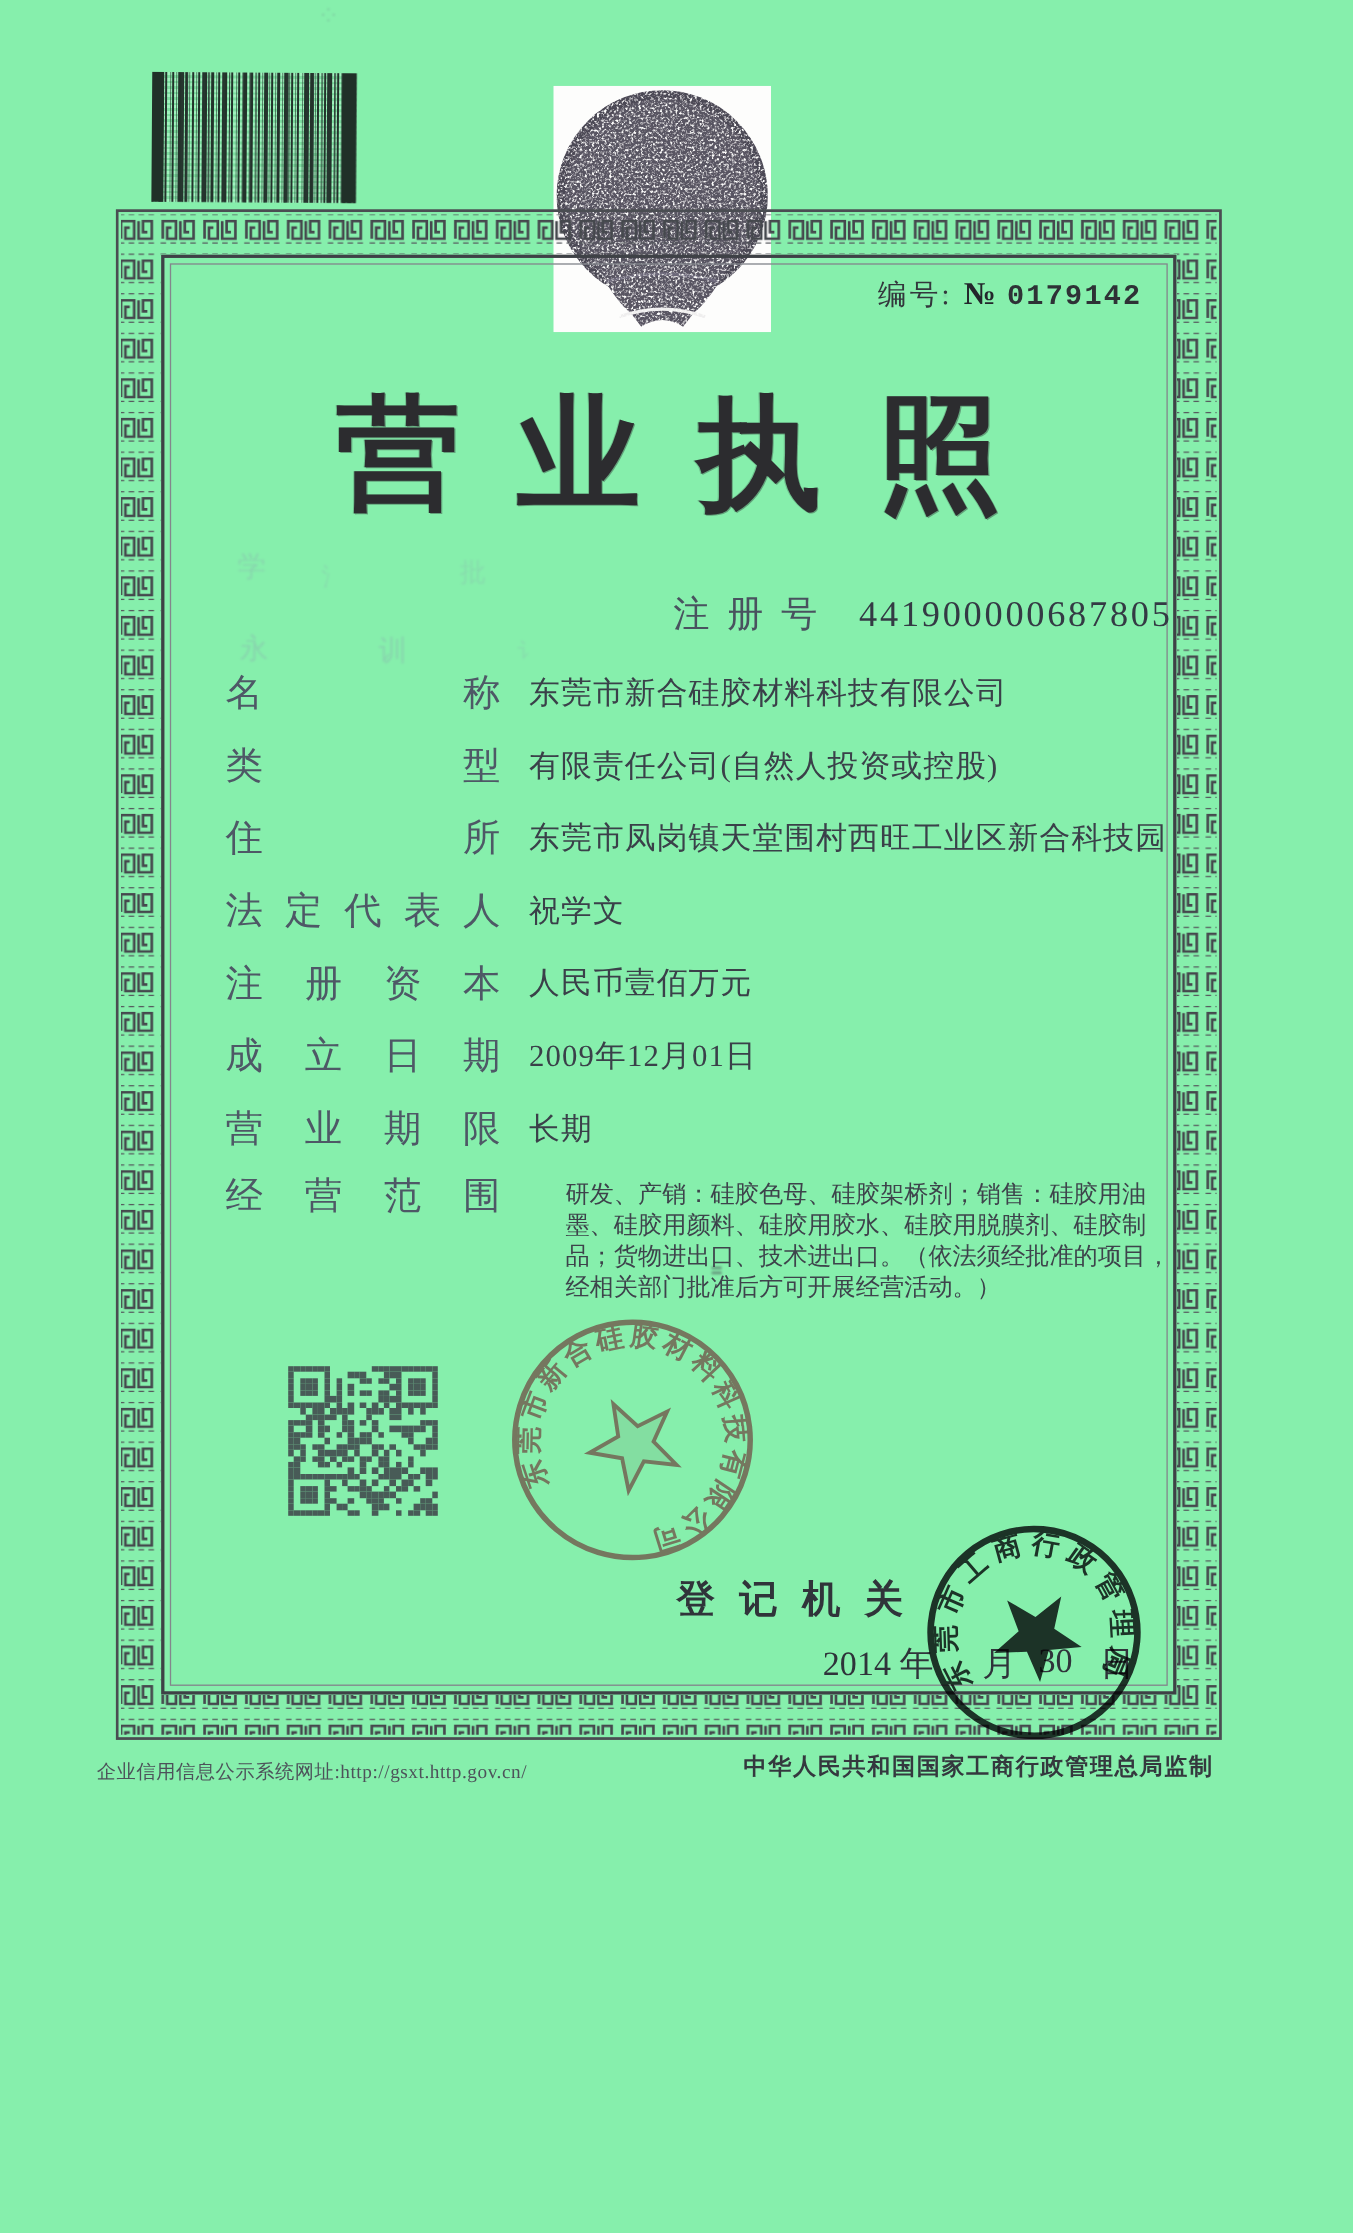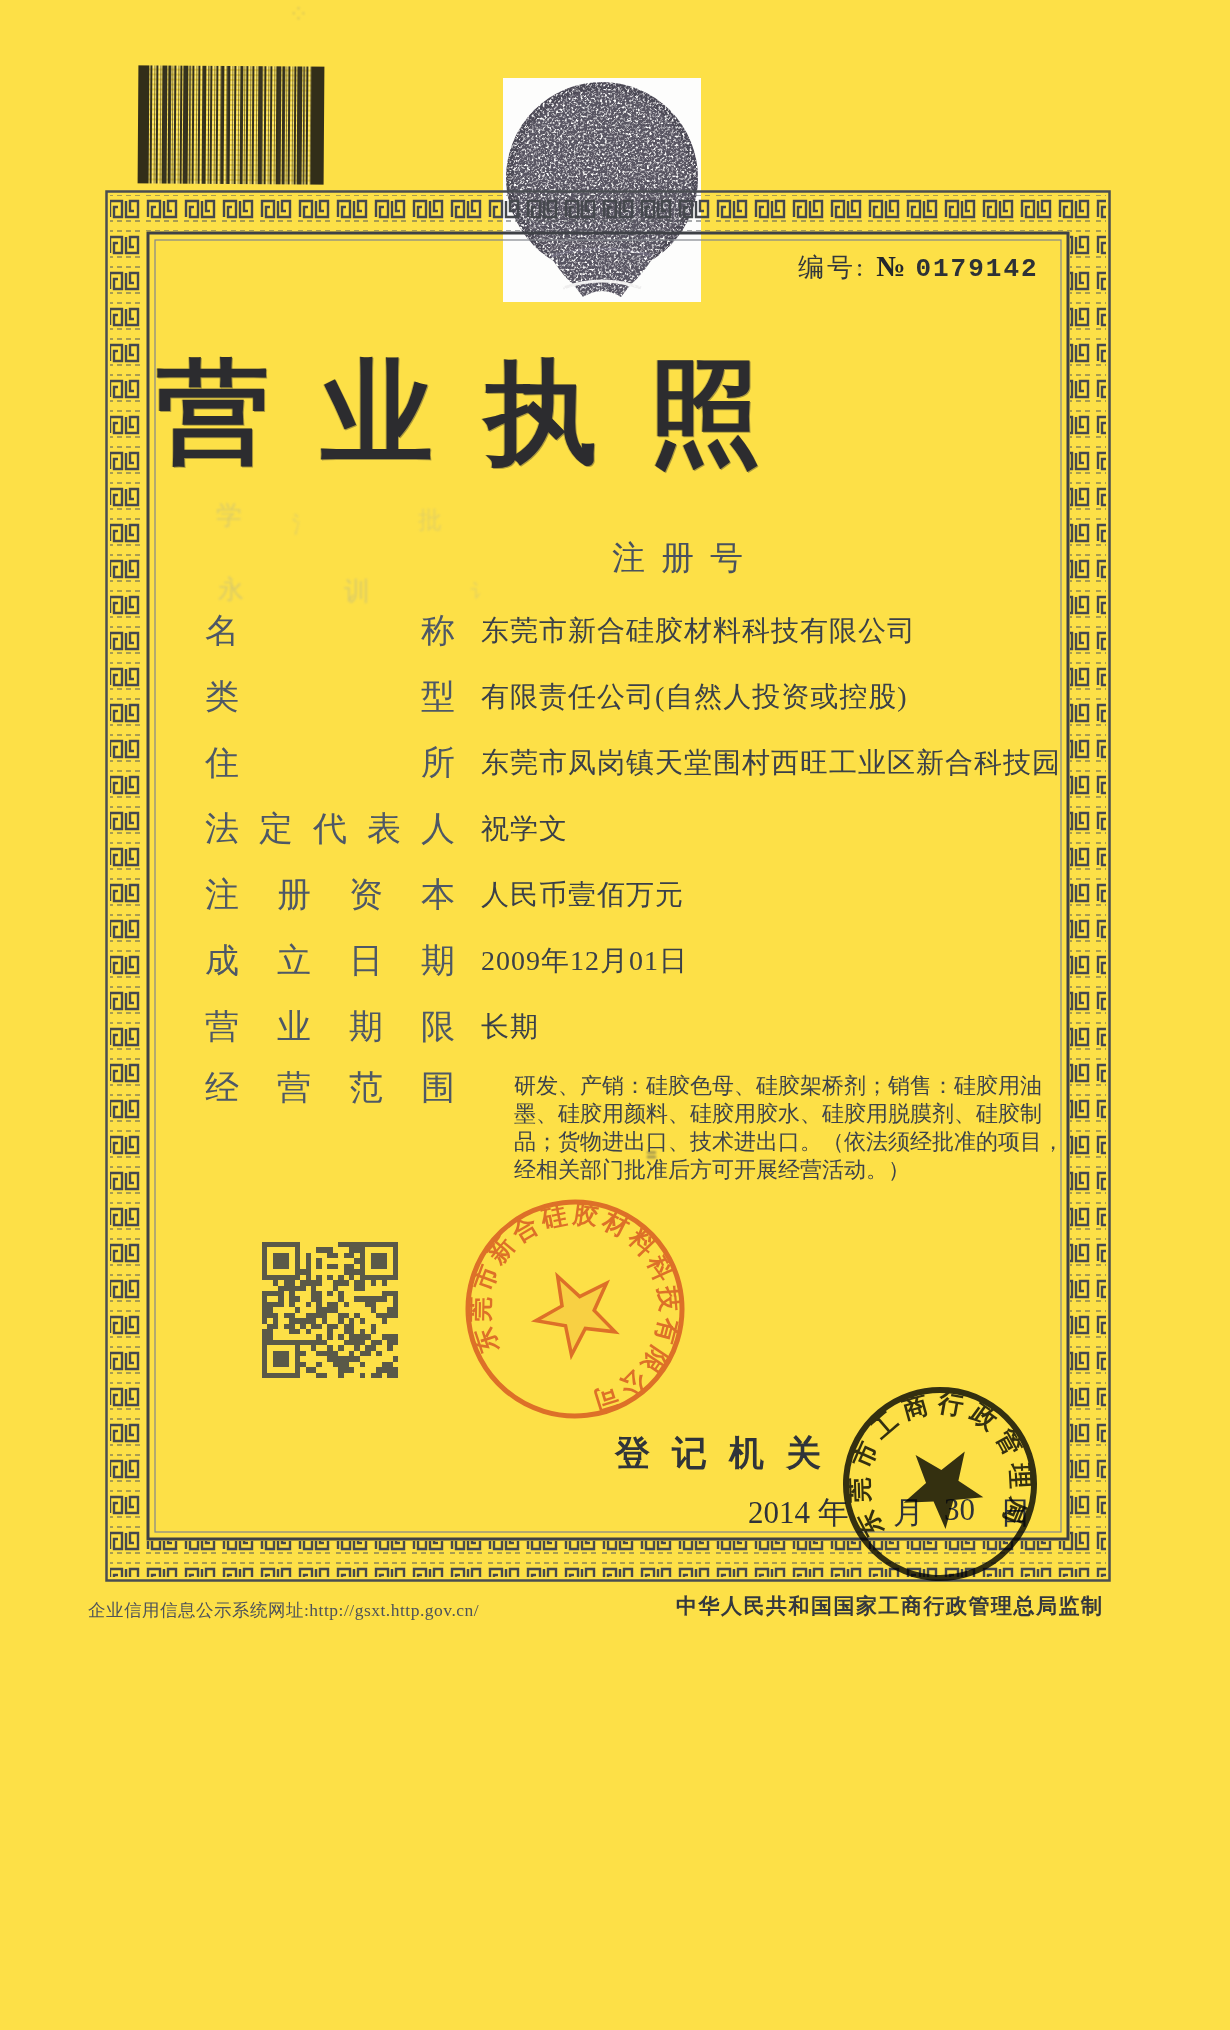--- a/index.html
+++ b/index.html
@@ -1,36 +1,36 @@
 <!DOCTYPE html>
 <html><head>
 <meta charset="utf-8">
 <style>
   html,body{margin:0;padding:0;background:#ffffff;}
-  .page{position:relative;width:1230px;height:2030px;background:#fde047;overflow:hidden;
+  .page{position:relative;width:1230px;height:2030px;background:#86efac;overflow:hidden;
         font-family:"Liberation Serif", serif;color:#34383f;}
 
   
   .barcode{position:absolute;left:138px;top:66px;width:186px;height:118px;
     background:
       linear-gradient(90deg,#141417 0 11px,rgba(0,0,0,0) 11px calc(100% - 13px),#141417 calc(100% - 13px)),
       repeating-linear-gradient(90deg,#17171a 0 2px,rgba(0,0,0,0) 2px 4px,rgba(23,23,26,0.6) 4px 5px,rgba(0,0,0,0) 5px 6px),
       repeating-linear-gradient(90deg,rgba(0,0,0,0) 0 7px,#1b1b1f 7px 10px,rgba(0,0,0,0) 10px 13px,#26262b 13px 14px,rgba(0,0,0,0) 14px 19px),
       repeating-linear-gradient(0deg,rgba(255,255,255,0.25) 0 3px,rgba(0,0,0,0.08) 3px 5px);
     opacity:.85;filter:blur(.45px) contrast(1.05);transform:rotate(.4deg);}
 
   .emblem{position:absolute;left:503px;top:78px;}
   .frame{position:absolute;left:105px;top:190px;}
 
   .serial{position:absolute;left:798px;top:250px;display:flex;align-items:baseline;gap:10px;white-space:nowrap;}
   .serial .lab{font-size:26px;color:#33373c;letter-spacing:3px;}
   .serial .no{font-size:29px;font-weight:700;color:#23262b;}
   .serial .digits{font-family:"Liberation Mono", monospace;font-size:26px;font-weight:600;letter-spacing:2px;color:#2e3236;}
 
-  .title{position:absolute;left:105px;top:338px;width:1006px;margin:0;text-align:left;
+  .title{position:absolute;left:105px;top:338px;width:1006px;margin:0;text-align:center;
     font-family:"Liberation Sans", sans-serif;font-weight:900;font-size:112px;line-height:150px;
     letter-spacing:52px;text-indent:52px;color:#2c2c2f;
     text-shadow:1px 1px 0 rgba(44,44,47,.4), -1px 0 0 rgba(44,44,47,.25);}
 
   .regline{position:absolute;left:612px;top:536px;white-space:nowrap;display:flex;align-items:baseline;}
   .regline .reg-label{font-size:33px;color:#49525f;letter-spacing:16px;font-weight:500;}
   .regline .reg-num{font-size:33px;color:#343a44;letter-spacing:2.5px;margin-left:22px;}
 
   .fields{position:absolute;left:205px;top:598px;width:880px;}
   .row{display:flex;align-items:center;min-height:66px;}
@@ -102,20 +102,21 @@
   <div class="serial">
     <span class="lab">编号:</span>
     <span class="no">№</span>
     <span class="digits">0179142</span>
   </div>
 
   <h1 class="title">营业执照</h1>
 
   <div class="regline">
     <span class="reg-label">注册号</span>
+    <span class="reg-num">441900000687805</span>
   </div>
 
   <div id="fields" class="fields">
     <div class="row">
       <div class="f-label">名称</div>
       <div class="f-value">东莞市新合硅胶材料科技有限公司</div>
     </div>
 
     <div class="row">
       <div class="f-label">类型</div>

